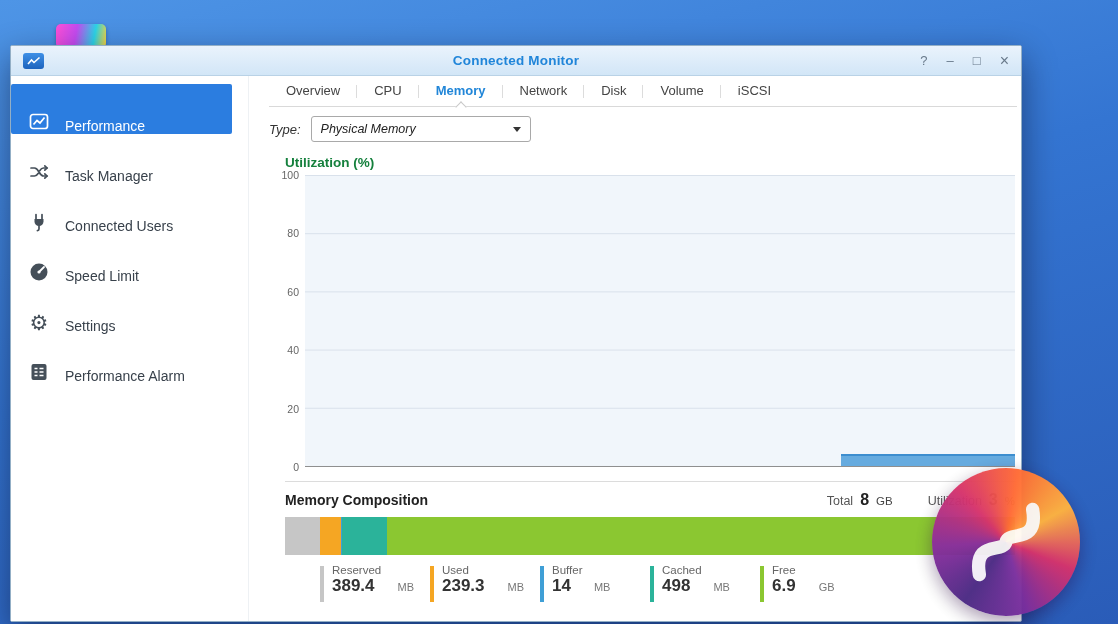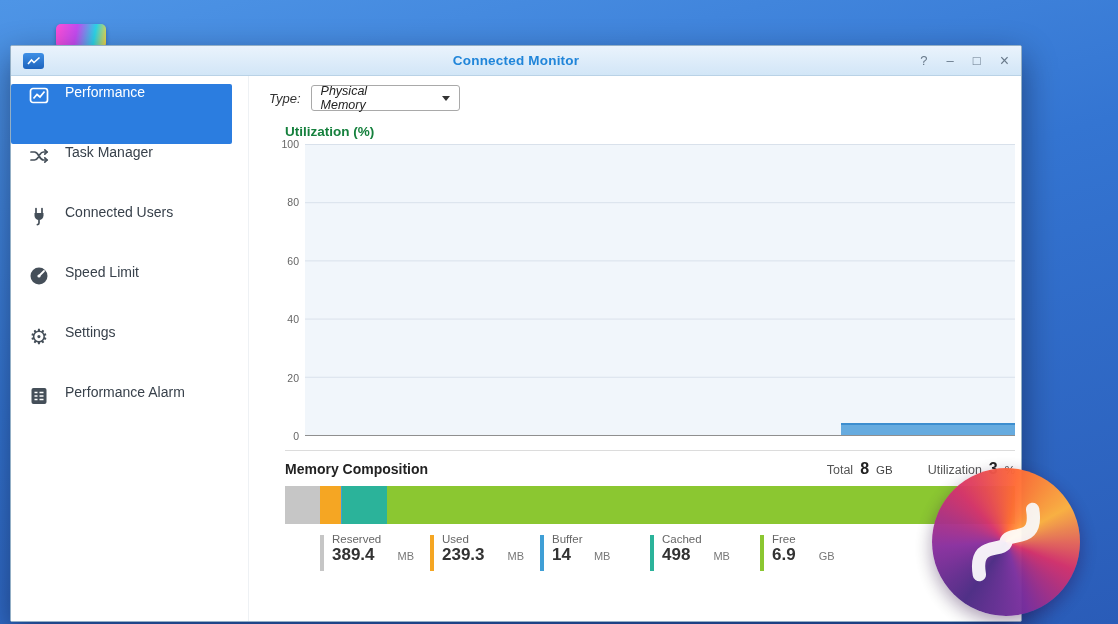--- a/index.html
+++ b/index.html
@@ -24,40 +24,40 @@
     background:linear-gradient(#3f90e6,#1d63bd); display:flex; align-items:center; justify-content:center; }
   .win-title { color:#2085d9; font-weight:bold; font-size:13.5px; letter-spacing:.2px; }
   .win-controls { position:absolute; right:12px; top:0; height:100%; display:flex; align-items:center; gap:19px; }
   .win-controls span { color:#68798a; font-size:13px; line-height:1; cursor:default; }
   .win-controls .close-glyph { font-size:16px; }
 
   .window-body { flex:1; display:flex; min-height:0; }
 
   
   .sidebar { width:238px; flex:0 0 238px; padding-top:8px; background:#fff; border-right:1px solid #eef1f4; }
-  .side-item { height:60px; display:flex; align-items:flex-start; gap:14px; padding-left:16px;
+  .side-item { height:50px; display:flex; align-items:flex-end; gap:14px; padding-left:16px;
     color:#38414b; font-size:14px; cursor:pointer; }
   .side-item .sicon { width:24px; height:24px; display:flex; align-items:center; justify-content:center; color:#454f59; }
   .side-item.active { background:#2b7de0; color:#fff; margin-right:16px; border-radius:2px; }
   .side-item.active .sicon { color:#fff; }
   .gear-glyph { font-size:21px; line-height:1; }
 
   
   .main { flex:1; display:flex; flex-direction:column; padding:0 4px 0 20px; position:relative; min-width:0; }
 
   .tabs { height:31px; flex:0 0 31px; display:flex; border-bottom:1px solid #d9d9d9; font-size:13px; }
   .tab { padding:0 17px; line-height:30px; color:#444; position:relative; cursor:pointer; white-space:nowrap; }
   .tab:not(:last-child)::after { content:""; position:absolute; right:0; top:9px; height:13px; width:1px; background:#dcdcdc; }
   .tab.active { color:#2186d8; font-weight:bold; }
   .notch { position:absolute; left:50%; bottom:-5px; width:8px; height:8px; background:#fff;
     border-left:1px solid #c8c8c8; border-top:1px solid #c8c8c8; transform:translateX(-50%) rotate(45deg); z-index:2; }
 
   .type-row { height:44px; flex:0 0 44px; display:flex; align-items:center; justify-content:flex-start; gap:10px;font-style:italic; }
   .type-label { font-size:13px; color:#333; }
-  .type-select { width:149px; height:26px; background:#fff; border:1px solid #a9a9a9; border-radius:3px;
+  .type-select { width:220px; height:26px; background:#fff; border:1px solid #a9a9a9; border-radius:3px;
     display:flex; align-items:center; justify-content:space-between; padding:0 9px; font-size:12.5px; color:#222; cursor:pointer;gap:28px; }
   .caret { width:0; height:0; border-left:4.5px solid transparent; border-right:4.5px solid transparent; border-top:5.5px solid #333; }
 
   .chart-title { font-size:13.5px; font-weight:bold; color:#15803d; margin:4px 0 5px 16px; }
 
   .chart-wrap { position:relative; margin-left:36px; margin-right:2px; height:292px; flex:0 0 292px; }
   .plot { position:absolute; inset:0; border-bottom:1px solid #8f8f8f;
     background-image:linear-gradient(#d9e1eb 1px, transparent 1px); background-size:100% 20%; }
   .chart-fill { position:absolute; bottom:0; }
   .y-labels { position:absolute; inset:0; pointer-events:none; }
@@ -165,20 +165,29 @@
           <svg width="22" height="22" viewBox="0 0 22 22">
               <rect x="3.5" y="3" width="15" height="16" rx="2" fill="currentColor"></rect>
               <path d="M6.5 7.5h3M6.5 11h3M6.5 14.5h3M11.5 7.5h4M11.5 11h4M11.5 14.5h4" stroke="#fff" stroke-width="1.5"></path>
             </svg>
         </span>
         <span>Performance Alarm</span>
       </div>
     </div>
 
     <div class="main">
+      <div class="tabs">
+        <span class="tab">Overview</span>
+        <span class="tab">CPU</span>
+        <span class="tab active"><span>Memory</span><span class="notch"></span></span>
+        <span class="tab">Network</span>
+        <span class="tab">Disk</span>
+        <span class="tab">Volume</span>
+        <span class="tab">iSCSI</span>
+      </div>
 
       <div class="type-row">
         <span class="type-label">Type:</span>
         <div class="type-select">
           <span>Physical Memory</span>
           <span class="caret"></span>
         </div>
       </div>
 
       <div class="chart-title">Utilization (%)</div>

